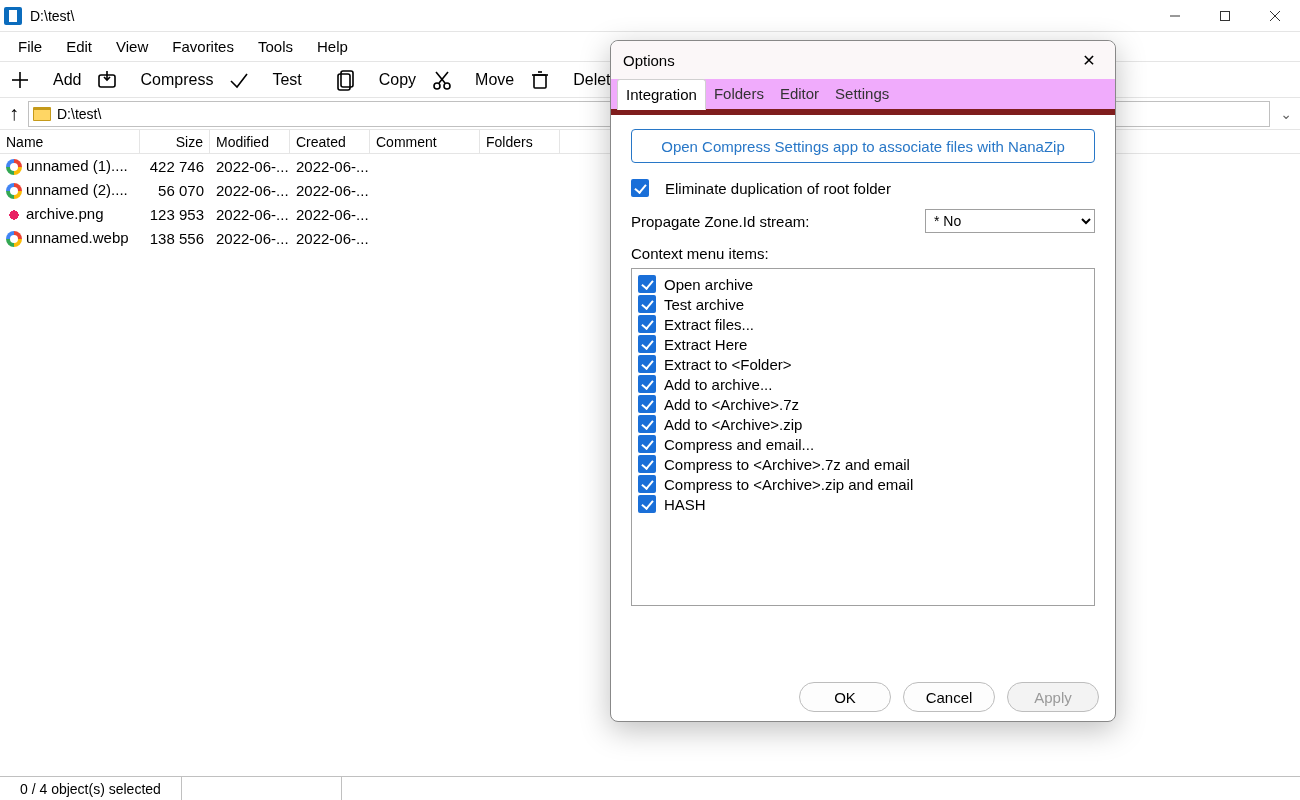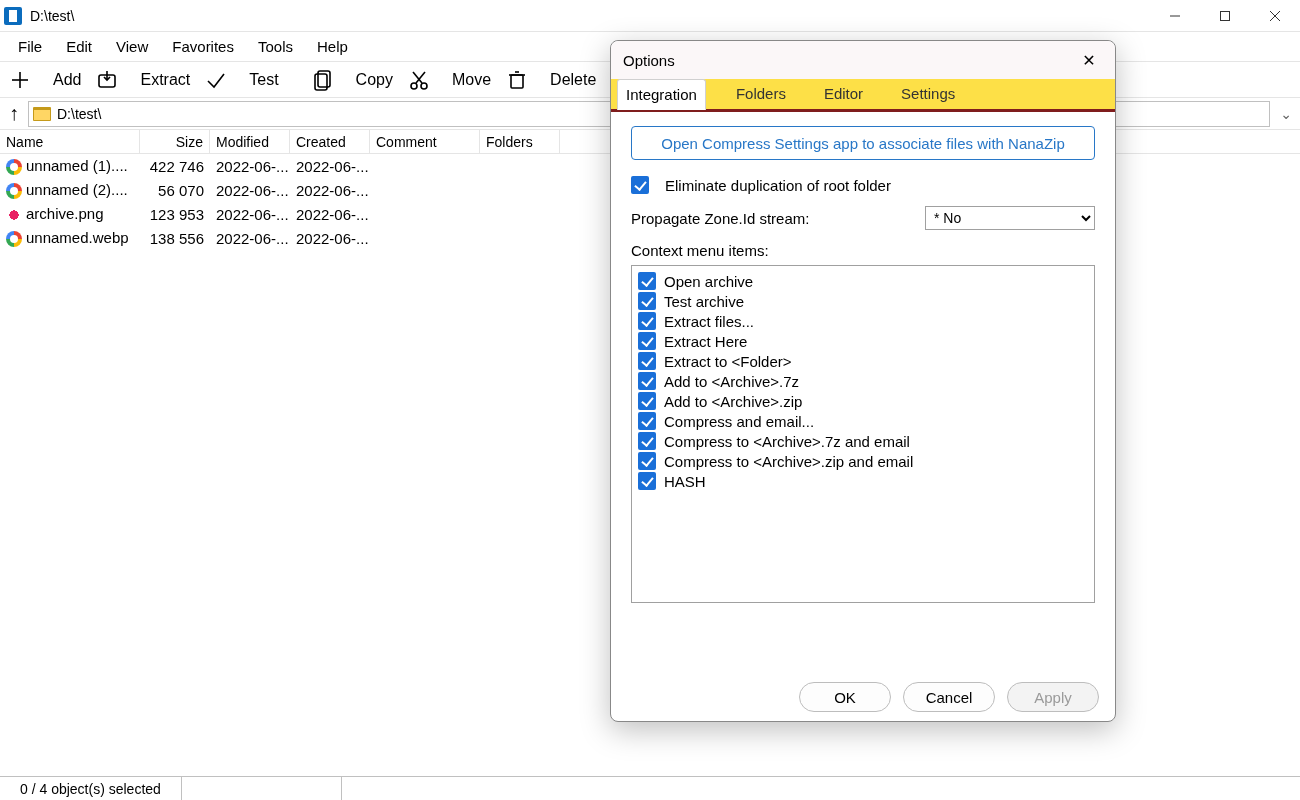--- a/index.html
+++ b/index.html
@@ -41,21 +41,21 @@
 
 .statusbar { position:absolute; bottom:0; left:0; right:0; height:24px; border-top:1px solid #c0c0c0; display:flex; align-items:center; font-size:14px; padding-left:20px; }
 .statusbar .seg { padding-right:20px; border-right:1px solid #c0c0c0; height:100%; display:flex; align-items:center; }
 .statusbar .seg.blank { width:160px; }
 
 
 .dialog { position:absolute; left:610px; top:40px; width:506px; height:682px; background:#fff; border:1px solid #888; border-radius:8px; box-shadow:0 8px 30px rgba(0,0,0,.25); display:flex; flex-direction:column; }
 .dlg-title { height:38px; display:flex; align-items:center; padding:0 12px; background:#fbf7f8; border-radius:8px 8px 0 0; }
 .dlg-title .t { font-size:15px; }
 .dlg-close { margin-left:auto; width:28px; height:28px; display:flex; align-items:center; justify-content:center; font-size:16px; }
-.dlg-tabs { display:flex; border-bottom:3px solid #7f1d1d; padding:0 6px; background:#fde047;gap:22px; }
+.dlg-tabs { display:flex; border-bottom:6px solid #7f1d1d; padding:0 6px; background:#f0abfc; }
 .dlg-tabs .tab { padding:6px 8px; font-size:15px; color:#333; }
 .dlg-tabs .tab.active { border-bottom:2px solid #000; font-weight:400; color:#000; background:#fff; border-top:1px solid #d0d0d0; border-left:1px solid #d0d0d0; border-right:1px solid #d0d0d0; border-radius:3px 3px 0 0; margin-bottom:-1px; border-bottom:1px solid #fff; }
 .dlg-body { flex:1; padding:14px 20px; overflow:auto; }
 .assoc-btn { width:100%; height:34px; border:1px solid #2877c7; background:#fff; color:#2877c7; font-size:15px; border-radius:4px; margin-bottom:16px; }
 .chk-line { display:flex; align-items:center; gap:16px; margin-bottom:12px; font-size:15px; }
 .chk { width:18px; height:18px; background:#1a6fd8; display:inline-flex; align-items:center; justify-content:center; border-radius:2px; }
 .chk::after { content:""; width:5px; height:9px; border:solid #fff; border-width:0 2px 2px 0; transform:rotate(40deg); margin-top:-2px; }
 .prop-row { display:flex; align-items:center; margin-bottom:12px; }
 .prop-row .lbl { font-size:15px; }
 .prop-row select { margin-left:auto; width:170px; height:24px; border:1px solid #a0a0a0; font-size:14px; padding:0 4px; background:#fff; }
@@ -108,21 +108,21 @@
         <line x1="4" y1="12" x2="20" y2="12"></line>
       </svg>
       <span>Add</span>
     </div>
   <div class="tb-btn">
       <svg>
         <rect x="4" y="7" width="16" height="12" rx="2"></rect>
         <polyline points="12,3 12,12"></polyline>
         <polyline points="9,9 12,12 15,9"></polyline>
       </svg>
-      <span>Extract</span>
+      <span>Compress</span>
     </div>
   <div class="tb-btn">
       <svg>
         <polyline points="4,13 10,19 20,6"></polyline>
       </svg>
       <span>Test</span>
     </div>
   <div style="width:12px"></div>
   <div class="tb-btn">
       <svg>
@@ -249,20 +249,24 @@
         <div class="ctx-item">
           <span class="chk"></span>
           <span>Extract Here</span>
         </div>
         <div class="ctx-item">
           <span class="chk"></span>
           <span>Extract to &lt;Folder&gt;</span>
         </div>
         <div class="ctx-item">
           <span class="chk"></span>
+          <span>Add to archive...</span>
+        </div>
+        <div class="ctx-item">
+          <span class="chk"></span>
           <span>Add to &lt;Archive&gt;.7z</span>
         </div>
         <div class="ctx-item">
           <span class="chk"></span>
           <span>Add to &lt;Archive&gt;.zip</span>
         </div>
         <div class="ctx-item">
           <span class="chk"></span>
           <span>Compress and email...</span>
         </div>

